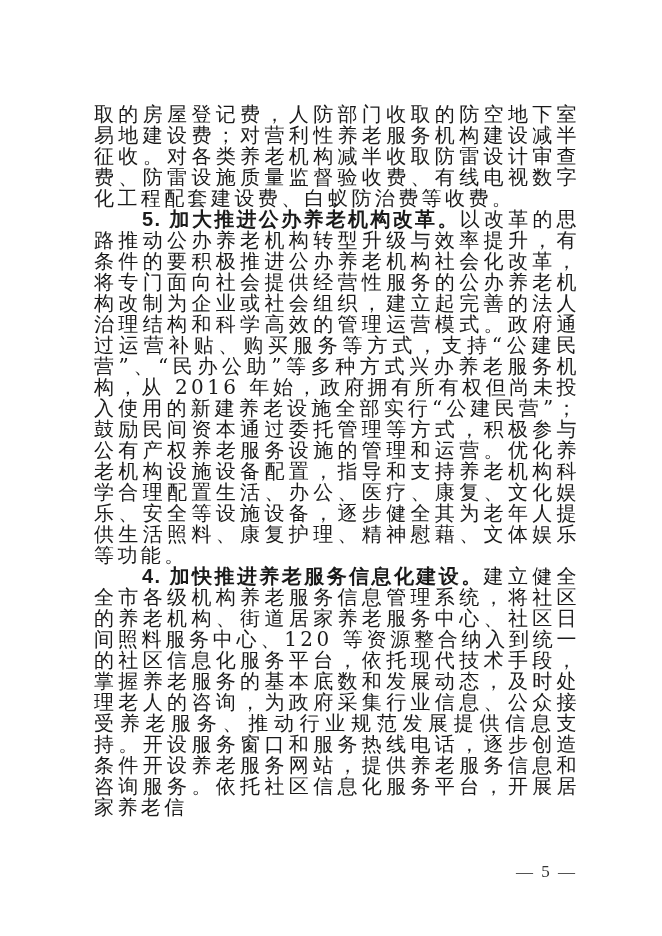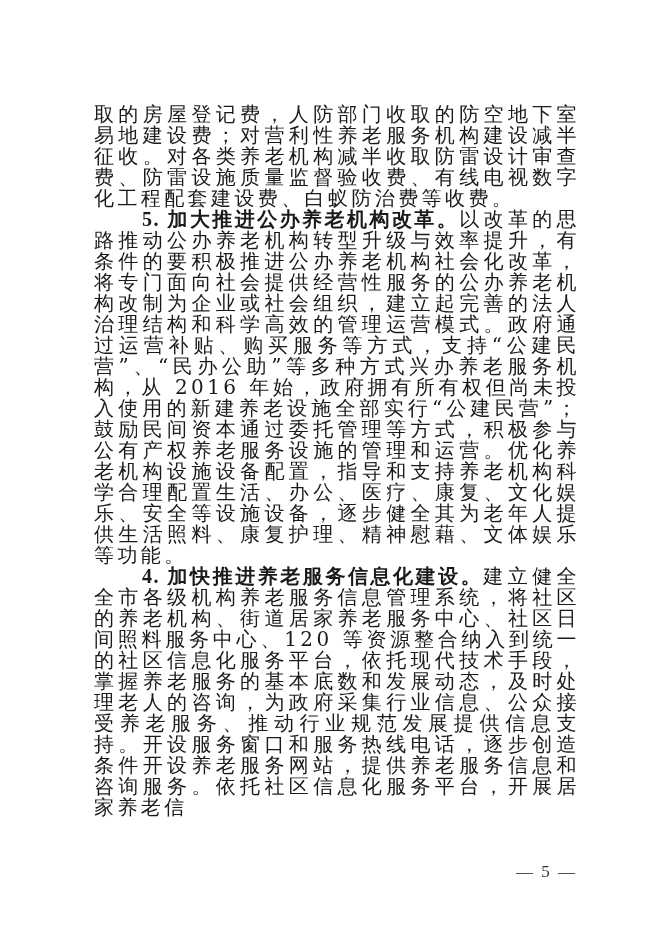--- a/index.html
+++ b/index.html
@@ -2,21 +2,21 @@
 <html><head>
 <meta charset="utf-8">
 <style>
   html, body { margin: 0; padding: 0; background: #ffffff; }
   body { width: 662px; height: 936px; position: relative; overflow: hidden;
          font-family: "DejaVu Serif", "Liberation Serif", serif; color: #1a1a1a; }
   .page { position: absolute; left: 94px; top: 104px; width: 486px; }
   .para { margin: 0; font-size: 20px; line-height: 21px; text-align: justify;
           text-align-last: left; letter-spacing: 3.4px; word-break: break-all; }
   .para.indent { text-indent: 48px; }
-  .heading { font-weight: bold; font-family: Liberation Serif, serif; letter-spacing: 1.5px; }
+  .heading { font-weight: bold; font-family: Liberation Sans, sans-serif; letter-spacing: 1.5px; }
   .footer { position: absolute; left: 516px; top: 862px; font-size: 17px;
             font-family: "Liberation Serif", serif; color: #333; letter-spacing: 2px; }
 </style>
 </head>
 <body>
 
 <div class="page">
   <p class="para">
     <span>取的房屋登记费，人防部门收取的防空地下室易地建设费；对营利性养老服务机构建设减半征收。对各类养老机构减半收取防雷设计审查费、防雷设施质量监督验收费、有线电视数字化工程配套建设费、白蚁防治费等收费。</span>
   </p>

